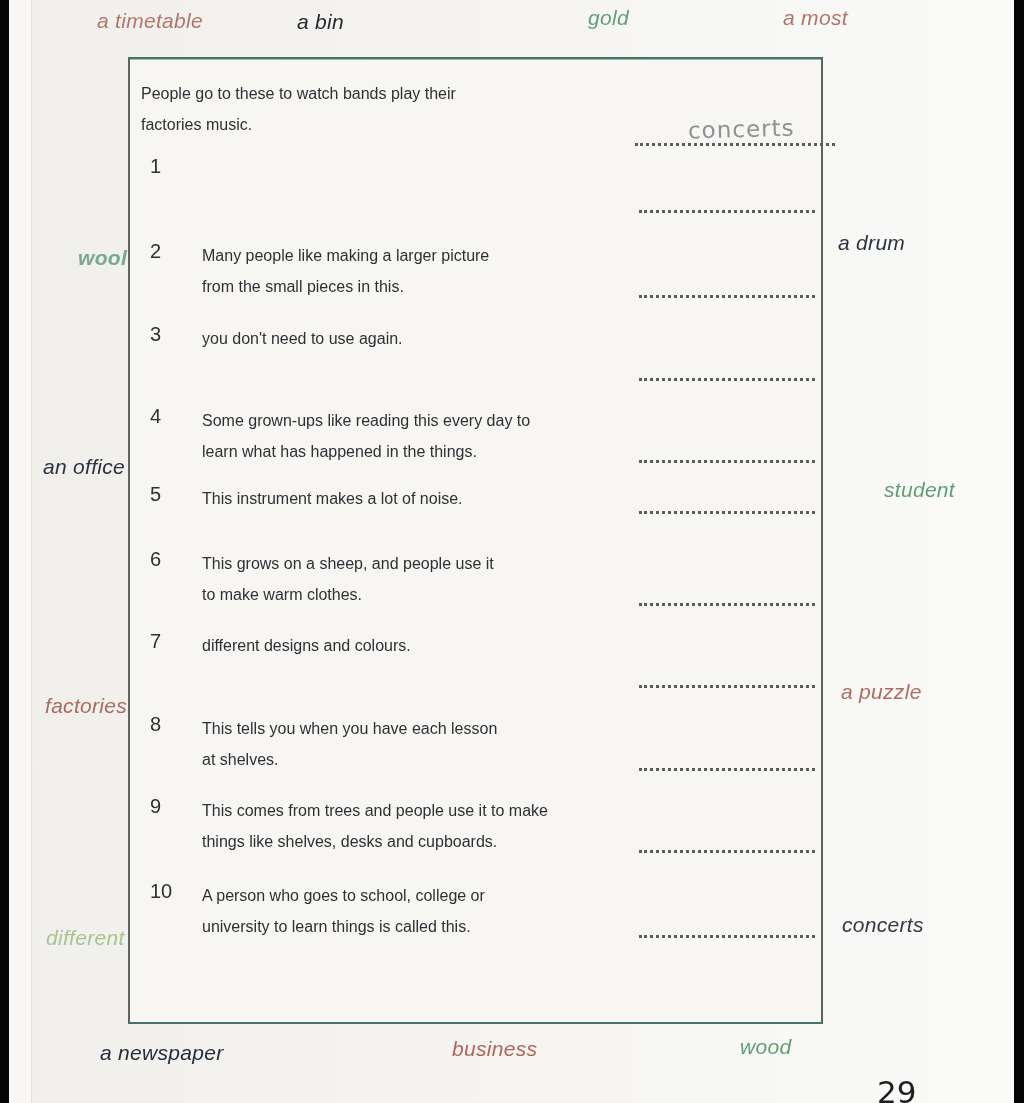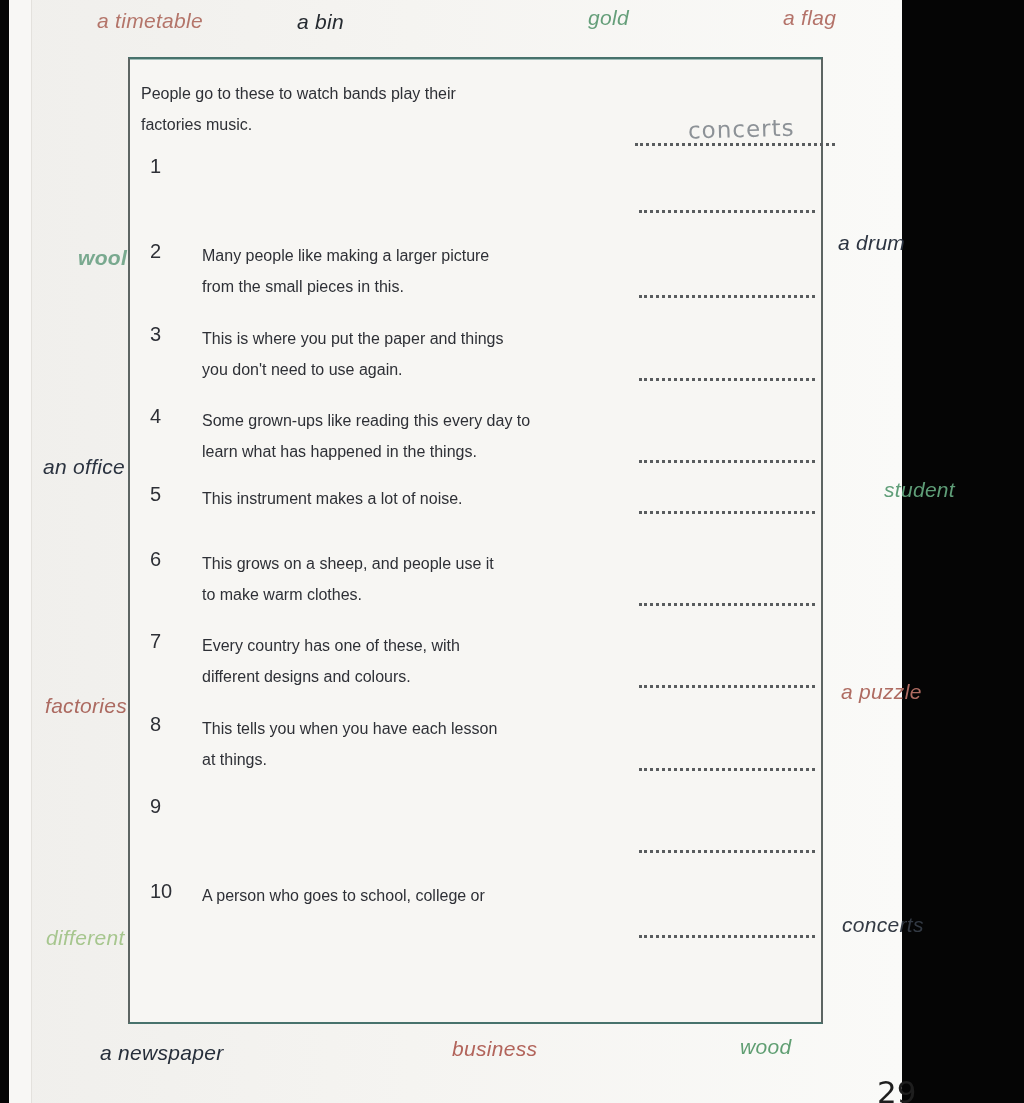--- a/index.html
+++ b/index.html
@@ -1,18 +1,18 @@
 <!DOCTYPE html>
 <html><head>
 <meta charset="utf-8">
 <style>
   html,body{margin:0;padding:0;background:#000;}
   .stage{position:relative;width:1024px;height:1103px;background:#050505;overflow:hidden;
          font-family:"Liberation Sans",sans-serif;}
-  .page{position:absolute;left:9px;top:0;width:893px;height:1103px;
+  .page{position:absolute;left:9px;top:0;width:1005px;height:1103px;
         background:linear-gradient(90deg,#f0efec 0%,#f5f4f1 45%,#fafaf8 100%);}
   .page-edge{position:absolute;left:0;top:0;width:22px;height:100%;background:#f8f7f5;
              border-right:1px solid #e3e1dd;}
   
   .wlabel{position:absolute;font-size:21px;font-style:italic;letter-spacing:.3px;white-space:nowrap;}
   
   .box{position:absolute;left:119px;top:57px;width:691px;height:963px;background:#f7f6f3;
        border:2px solid #5d6563;border-top:2px solid #47726c;border-bottom:2px solid #47726c;
        box-shadow:inset 0 1px 0 #9fbdb8;}
   .row{position:absolute;left:0;width:100%;height:64px;}
@@ -34,21 +34,21 @@
 </head>
 <body>
 
 <div class="stage">
   <div class="page">
     <div class="page-edge"></div>
 
     <span class="wlabel" style="left: 88px; top: 9px; color: rgb(180, 117, 106);">a timetable</span>
     <span class="wlabel" style="left: 288px; top: 10px; color: rgb(38, 43, 49);">a bin</span>
     <span class="wlabel" style="left: 579px; top: 6px; color: rgb(100, 158, 121);">gold</span>
-    <span class="wlabel" style="left: 774px; top: 6px; color: rgb(180, 115, 106);">a flag</span>
+    <span class="wlabel" style="left: 774px; top: 6px; color: rgb(180, 115, 106);">a most</span>
 
     <span class="wlabel" style="left: 69px; top: 246px; color: rgb(121, 169, 143); font-weight: bold;">wool</span>
     <span class="wlabel" style="left: 34px; top: 455px; color: rgb(43, 51, 64);">an office</span>
     <span class="wlabel" style="left: 36px; top: 694px; color: rgb(172, 106, 97);">factories</span>
     <span class="wlabel" style="left: 37px; top: 926px; color: rgb(166, 198, 142);">different</span>
 
     <span class="wlabel" style="left: 829px; top: 231px; color: rgb(43, 51, 64);">a drum</span>
     <span class="wlabel" style="left: 875px; top: 478px; color: rgb(95, 158, 120);">student</span>
     <span class="wlabel" style="left: 832px; top: 680px; color: rgb(175, 108, 98);">a puzzle</span>
     <span class="wlabel" style="left: 833px; top: 913px; color: rgb(51, 58, 68);">concerts</span>
@@ -78,21 +78,20 @@
         <div class="clue">
           <div>Many people like making a larger picture</div>
           <div>from the small pieces in this.</div>
         </div>
         <div class="dots"></div>
       </div>
 
       <div class="row" style="top:264px">
         <div class="num">3</div>
         <div class="clue">
-          <div>This is where you put the paper and things</div>
           <div>you don't need to use again.</div>
         </div>
         <div class="dots"></div>
       </div>
 
       <div class="row" style="top:346px">
         <div class="num">4</div>
         <div class="clue">
           <div>Some grown-ups like reading this every day to</div>
           <div>learn what has happened in the things.</div>
@@ -113,44 +112,48 @@
         <div class="clue">
           <div>This grows on a sheep, and people use it</div>
           <div>to make warm clothes.</div>
         </div>
         <div class="dots"></div>
       </div>
 
       <div class="row" style="top:571px">
         <div class="num">7</div>
         <div class="clue">
-          <div>Every country has one of these, with</div>
           <div>different designs and colours.</div>
         </div>
         <div class="dots"></div>
       </div>
 
       <div class="row" style="top:654px">
         <div class="num">8</div>
         <div class="clue">
           <div>This tells you when you have each lesson</div>
-          <div>at things.</div>
+          <div>at shelves.</div>
         </div>
         <div class="dots"></div>
       </div>
 
       <div class="row" style="top:736px">
         <div class="num">9</div>
+        <div class="clue">
+          <div>This comes from trees and people use it to make</div>
+          <div>things like shelves, desks and cupboards.</div>
+        </div>
         <div class="dots"></div>
       </div>
 
       <div class="row" style="top:821px">
         <div class="num">10</div>
         <div class="clue">
           <div>A person who goes to school, college or</div>
+          <div>university to learn things is called this.</div>
         </div>
         <div class="dots"></div>
       </div>
 
     </div>
 
     <div class="pagenum">29</div>
   </div>
 </div>
 

